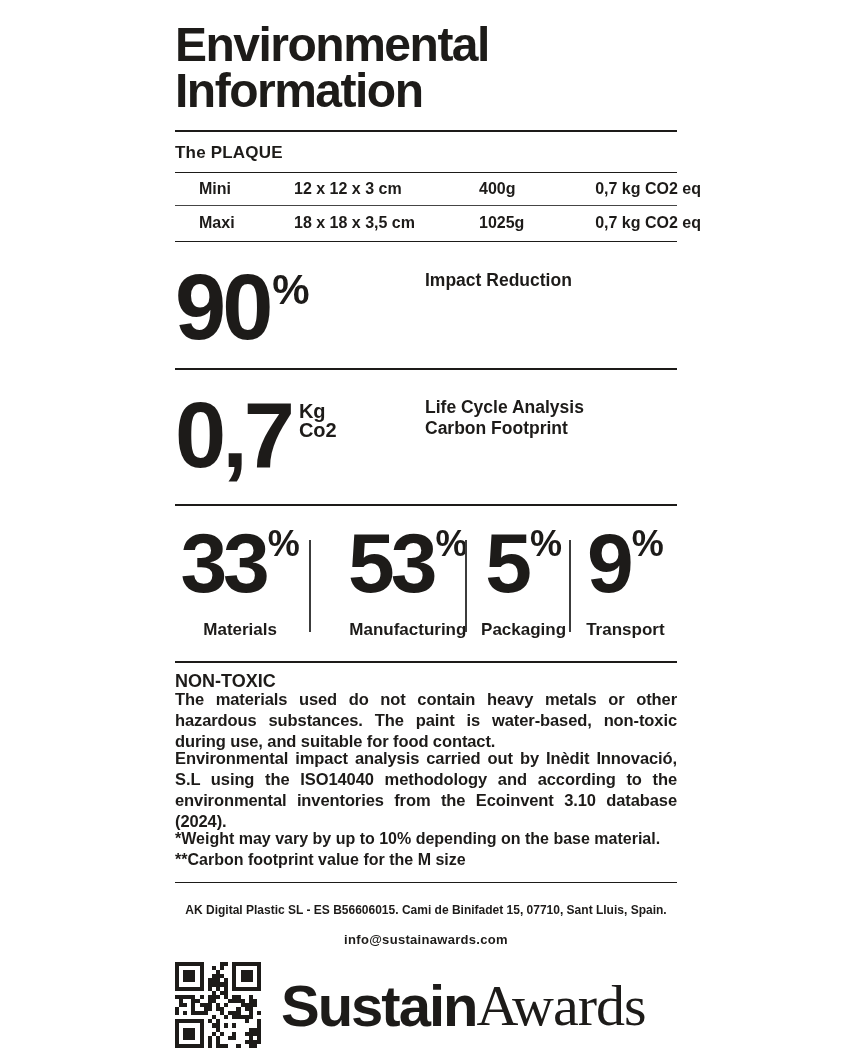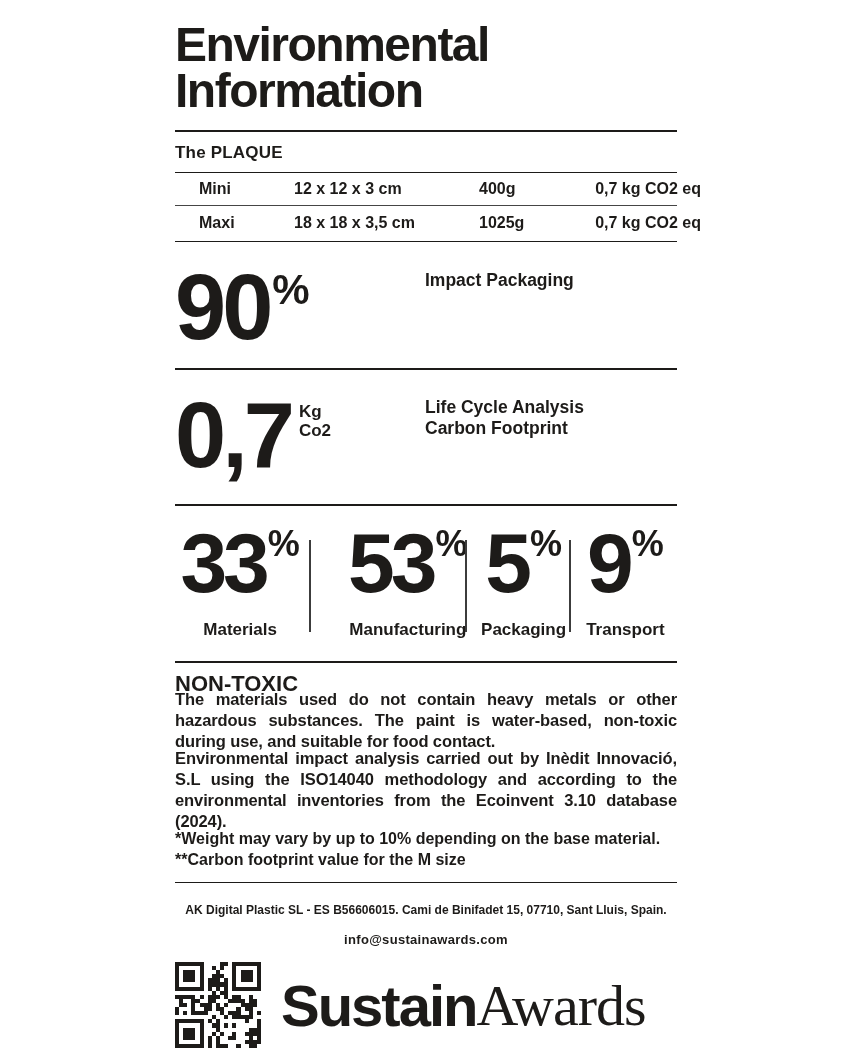--- a/index.html
+++ b/index.html
@@ -20,35 +20,35 @@
   .trow { position: absolute; left: 0; width: 502px; display: flex; font-size: 16px; margin-left: 24px; }
   .c-name { width: 95px; }
   .c-dim { width: 185px; }
   .c-weight { width: 105px; }
   .c-co2 { flex: 1; text-align: right; }
 
   
   .bigrow { position: absolute; left: 0; display: flex; align-items: flex-start; }
   .bignum { font-size: 92px; line-height: 82px; letter-spacing: -4px; }
   .bigpct { font-size: 42px; line-height: 40px; margin-top: 4px; margin-left: 3px; letter-spacing: 0; }
-  .unit-stack { font-size: 17px; line-height: 19px; margin-top: 8px; margin-left: 8px; letter-spacing: 0; }
+  .unit-stack { font-size: 20px; line-height: 19px; margin-top: 8px; margin-left: 8px; letter-spacing: 0; }
   .stat-label { position: absolute; left: 250px; font-size: 17.5px; line-height: 21px; }
 
   
   .breakdown { position: absolute; left: 0; top: 524px; width: 502px; display: flex; }
   .bd-col { display: flex; flex-direction: column; align-items: center; }
   .bd-col.c1 { width: 135px; } .bd-col.c2 { width: 136px; padding-left: 37px; } .bd-col.c3 { width: 104px; } .bd-col.c4 { width: 107px; }
   .bd-numrow { display: flex; align-items: flex-start; }
   .bd-num { font-size: 84px; line-height: 78px; letter-spacing: -4px; }
   .bd-pct { font-size: 36px; line-height: 34px; margin-top: 3px; margin-left: 2px; letter-spacing: 0; }
   .bd-label { margin-top: 18px; font-size: 17px; }
   .vdiv { position: absolute; top: 540px; width: 1.5px; height: 92px; background: #3c3c3c; }
 
   
-  .nt-heading { top: 671px; font-size: 22px; }
+  .nt-heading { top: 671px; font-size: 18px; }
   .para { position: absolute; left: 0; width: 502px; font-size: 16.5px; line-height: 21px;
           text-align: justify; letter-spacing: -0.1px; }
   .footnote { position: absolute; left: 0; font-size: 16px; }
 
   
   .company-line { top: 903px; width: 502px; text-align: center; font-size: 12px; white-space: nowrap; }
   .email-line { top: 932px; width: 502px; text-align: center; font-size: 13px; letter-spacing: 0.3px; }
   .qr { position: absolute; left: 0; top: 962px; width: 86px; height: 86px; }
   .brand { position: absolute; left: 106px; top: 961px; height: 88px; display: flex; align-items: center; text-align: right; }
   .brand-sans { font-size: 58px; font-weight: 700; letter-spacing: -2px; }
@@ -84,21 +84,21 @@
       <span class="c-co2">0,7  kg CO2 eq</span>
     </div>
     <div class="rule med" style="top:241px"></div>
   </div>
 
   <div>
     <div class="bigrow" style="top:266px">
       <span class="bignum">90</span>
       <span class="bigpct">%</span>
     </div>
-    <div class="stat-label" style="top:270px">Impact Packaging</div>
+    <div class="stat-label" style="top:270px">Impact Reduction</div>
     <div class="rule" style="top:368px"></div>
   </div>
 
   <div>
     <div class="bigrow" style="top:394px">
       <span class="bignum">0,7</span>
       <span class="unit-stack">
         <span>Kg</span><br>
         <span>Co2</span>
       </span>

